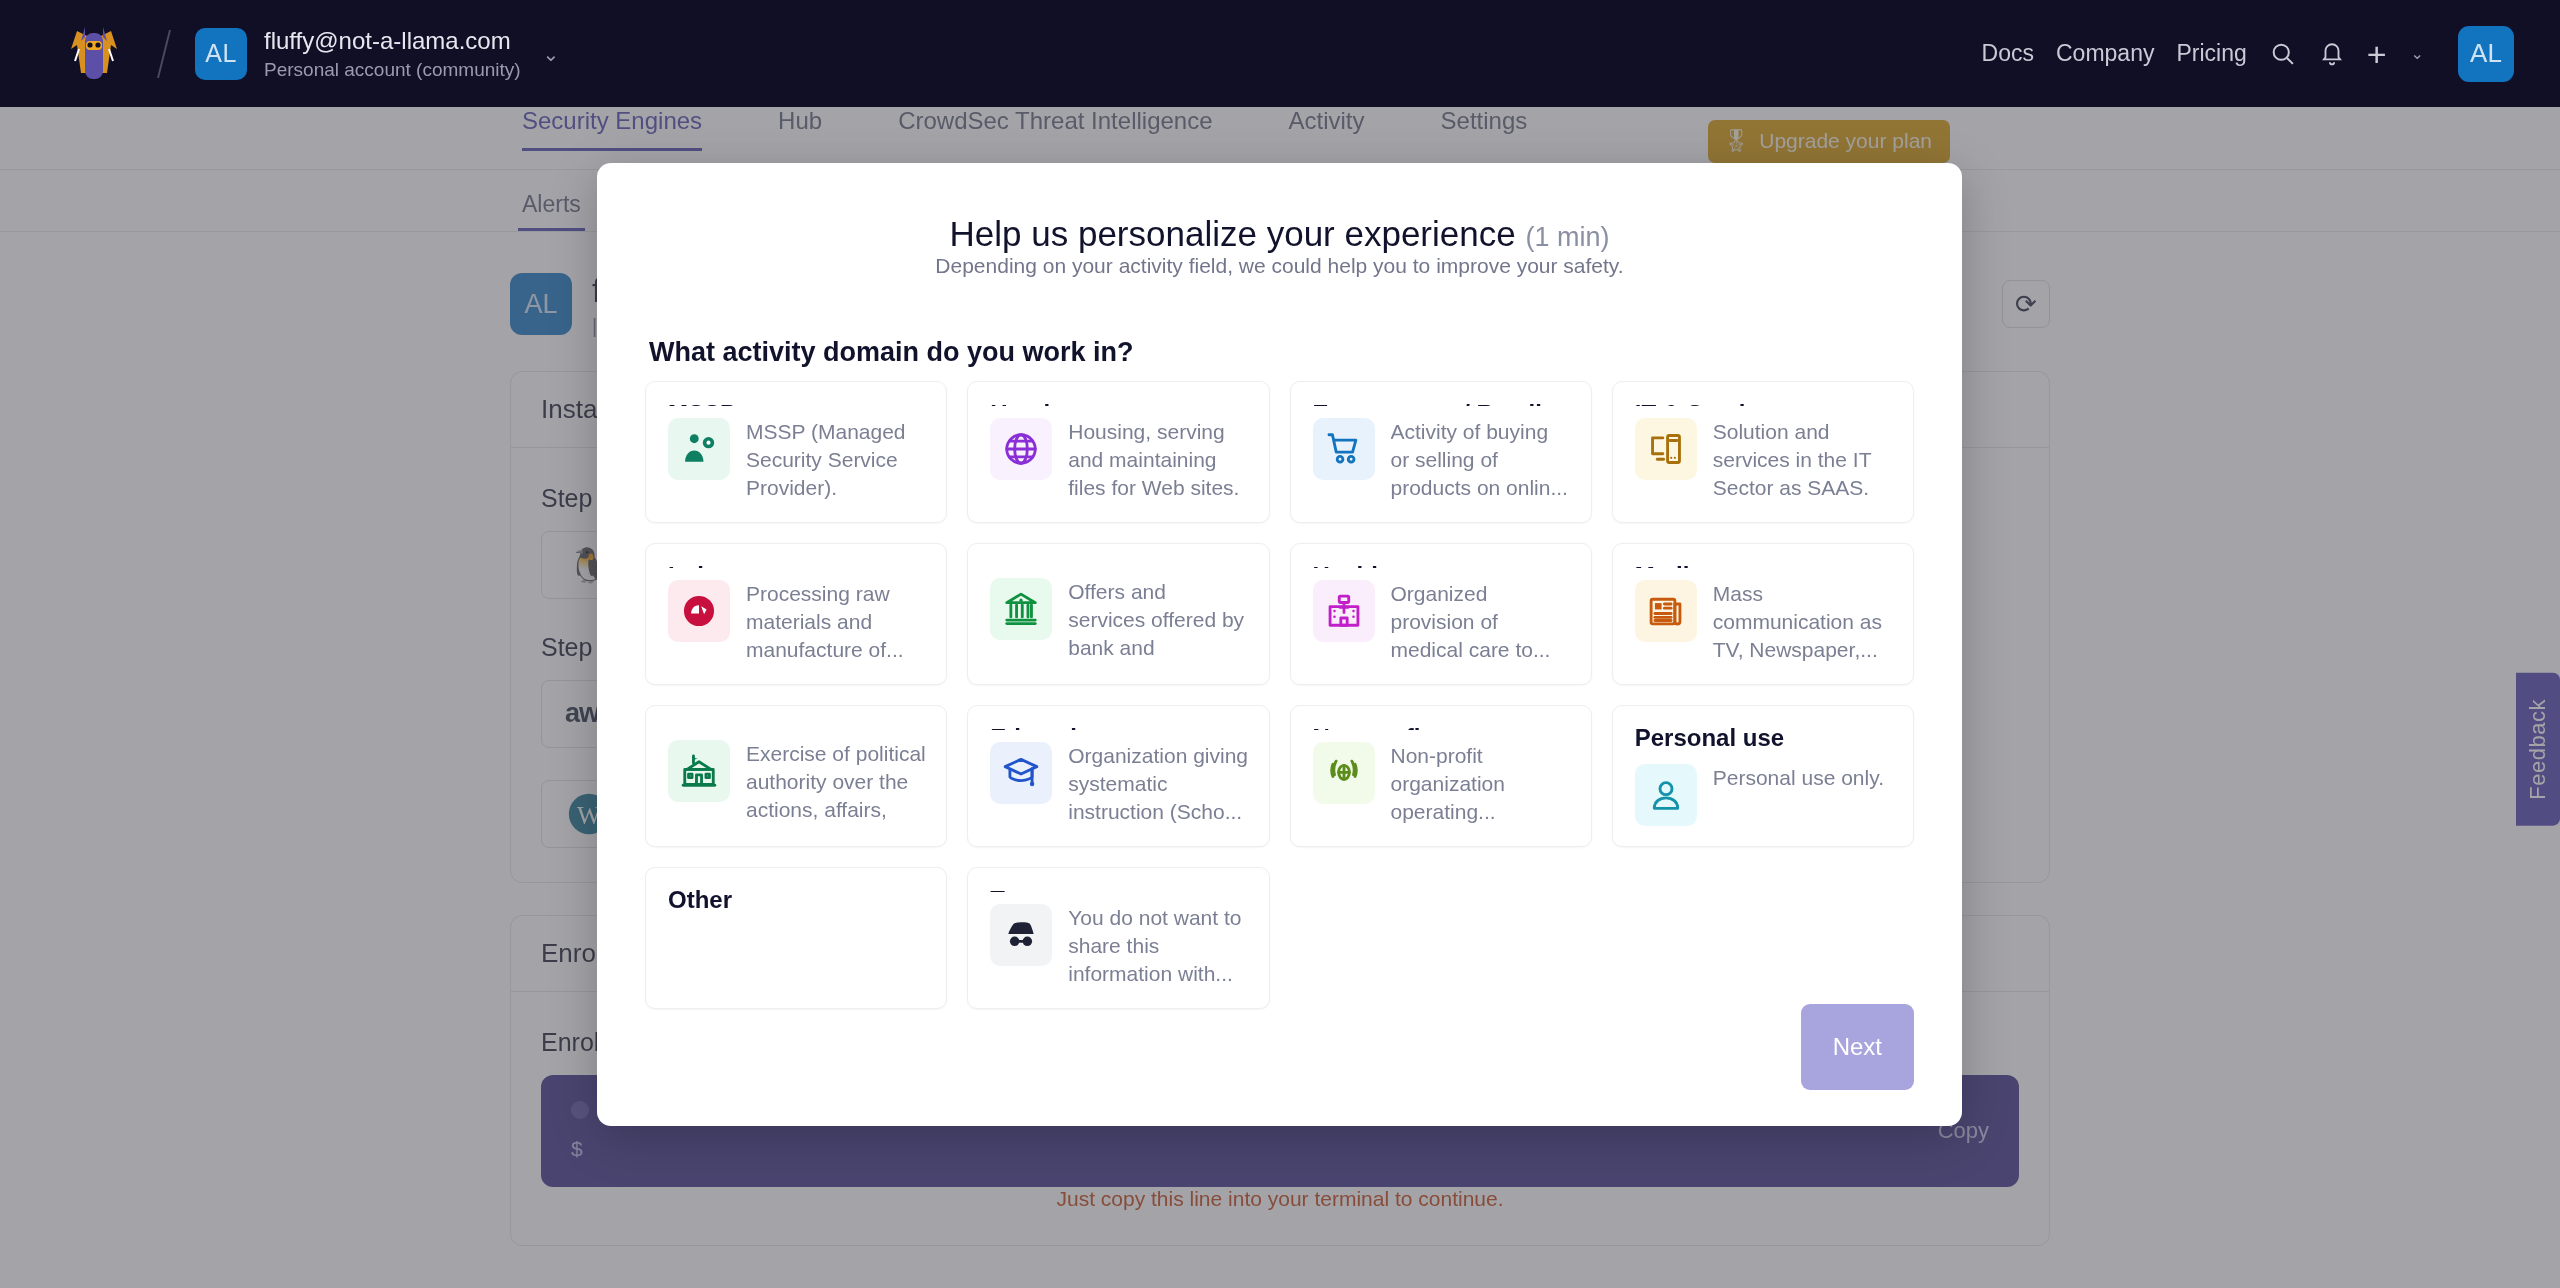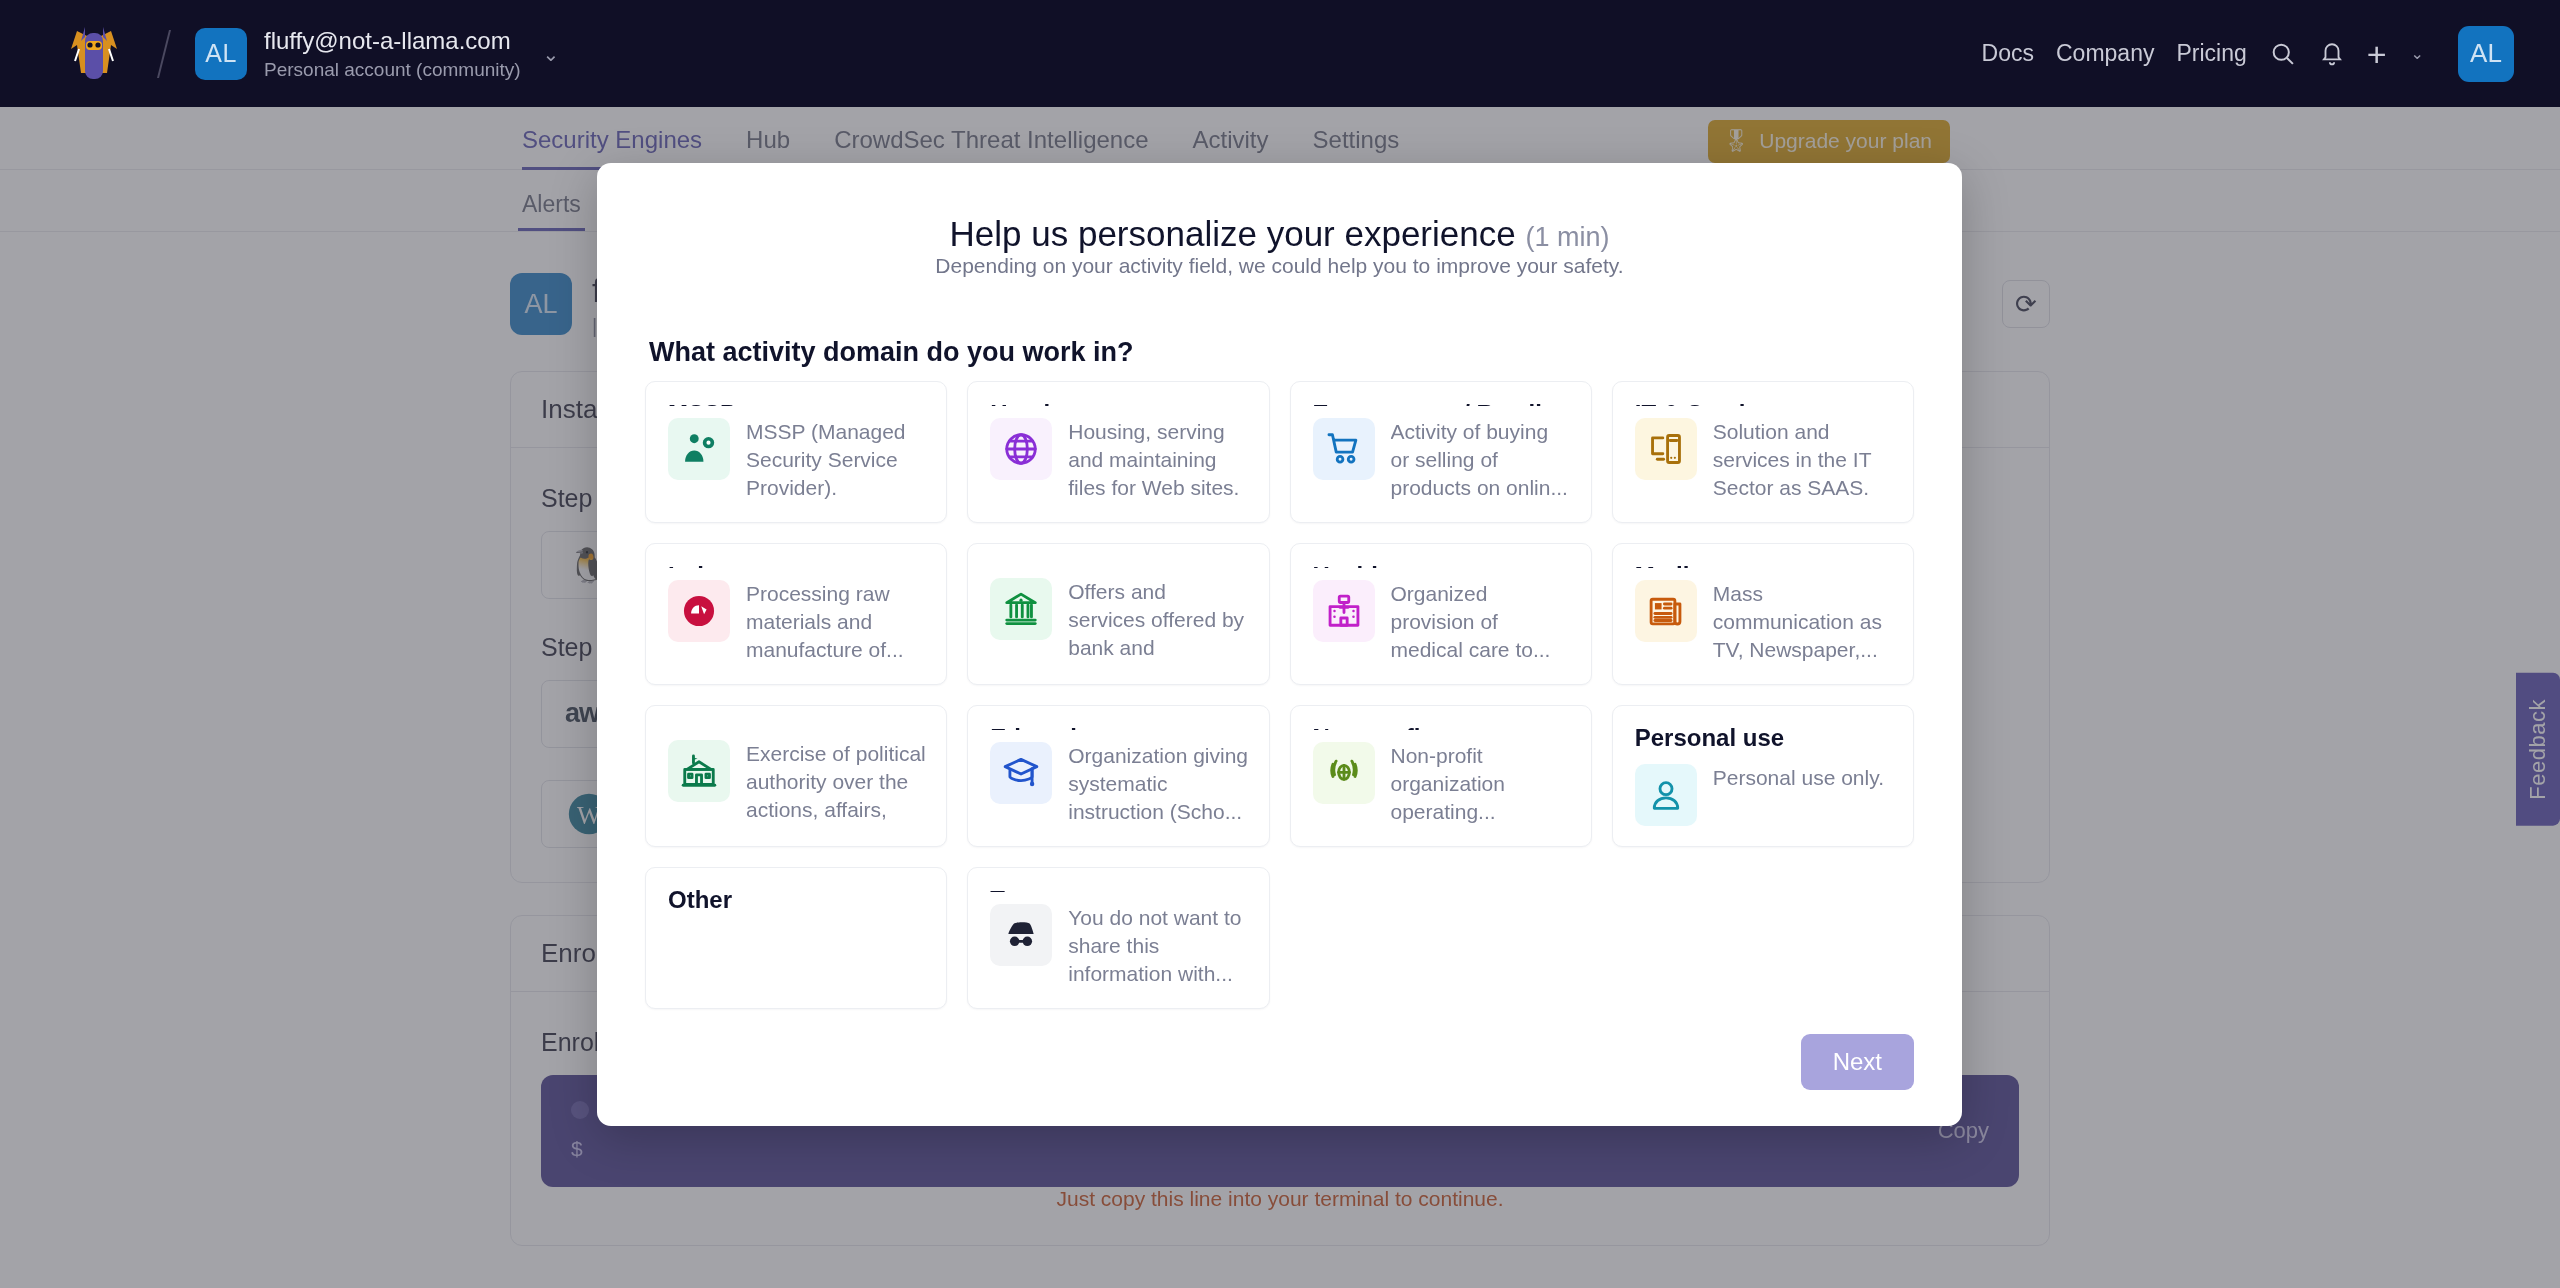--- a/index.html
+++ b/index.html
@@ -53,21 +53,21 @@
 
   
   .page {
     position: absolute; top: 107px; left: 0; width: 2560px; height: 1181px;
     background: #ffffff;
   }
   .navbar {
     height: 63px; border-bottom: 1px solid #e6e7eb;
     display: flex; align-items: center; position: relative;
   }
-  .nav-items { display: flex; align-items: flex-end; gap: 44px; margin-left: 522px; height:63px;}
+  .nav-items { display: flex; align-items: flex-start; gap: 76px; margin-left: 522px; height:63px;}
   .nav-item {
     font-size: 24px; color: #5c5f72; padding-bottom: 16px; position: relative;
   }
   .nav-item.active { color: #4b45a8; }
   .nav-item.active::after {
     content: ""; position: absolute; left: 0; right: 0; bottom: 0;
     height: 3px; background: #4b45a8;
   }
   .upgrade-btn {
     position: absolute; right: 610px; top: 13px;
@@ -193,21 +193,21 @@
   .card-icon svg { width: 38px; height: 38px; }
   .card-desc {
     font-size: 21px; line-height: 1.33; color: #7b7f93;
     overflow: hidden; max-height: 86px;
   }
   .modal-footer {
     position: absolute; right: 48px; bottom: 36px;
   }
   .next-btn {
     background: #a8a4dd; color: #ffffff; font-size: 24px;
-    border: none; border-radius: 9px; padding: 14px 32px;
+    border: none; border-radius: 9px; padding: 29px 32px;
   }
 </style>
 </head>
 <body>
 
 <div id="app">
 
   <div class="topbar">
     <div class="llama-logo">
       <svg viewBox="0 0 78 78" width="78" height="78">

